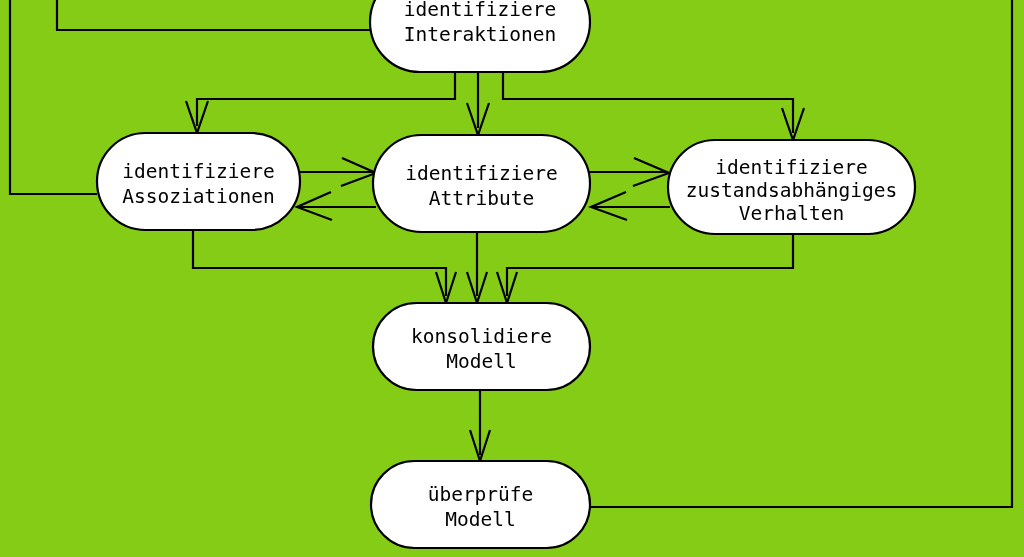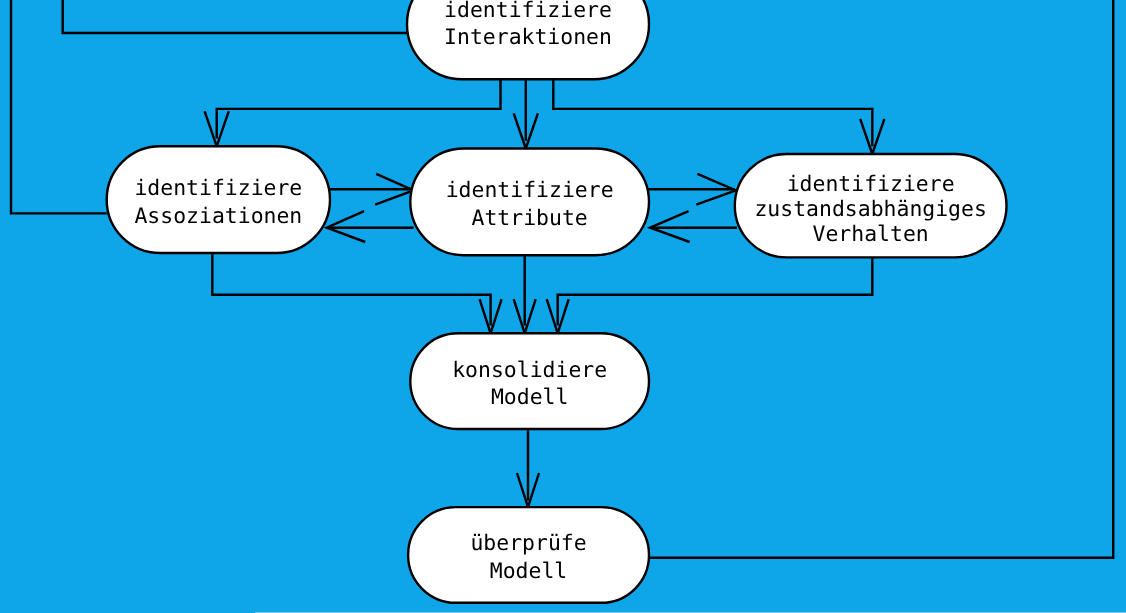--- a/index.html
+++ b/index.html
@@ -4,21 +4,21 @@
 <style>
   html, body {
     margin: 0;
     padding: 0;
     background: #ffffff;
   }
   #canvas {
     position: relative;
     width: 1024px;
     height: 557px;
-    background: #0ea5e9;
+    background: #84cc16;
     overflow: hidden;
     font-family: "DejaVu Sans Mono", "Liberation Mono", monospace;
   }
   #diagram-svg {
     position: absolute;
     left: 0;
     top: 0;
     width: 1024px;
     height: 557px;
   }

